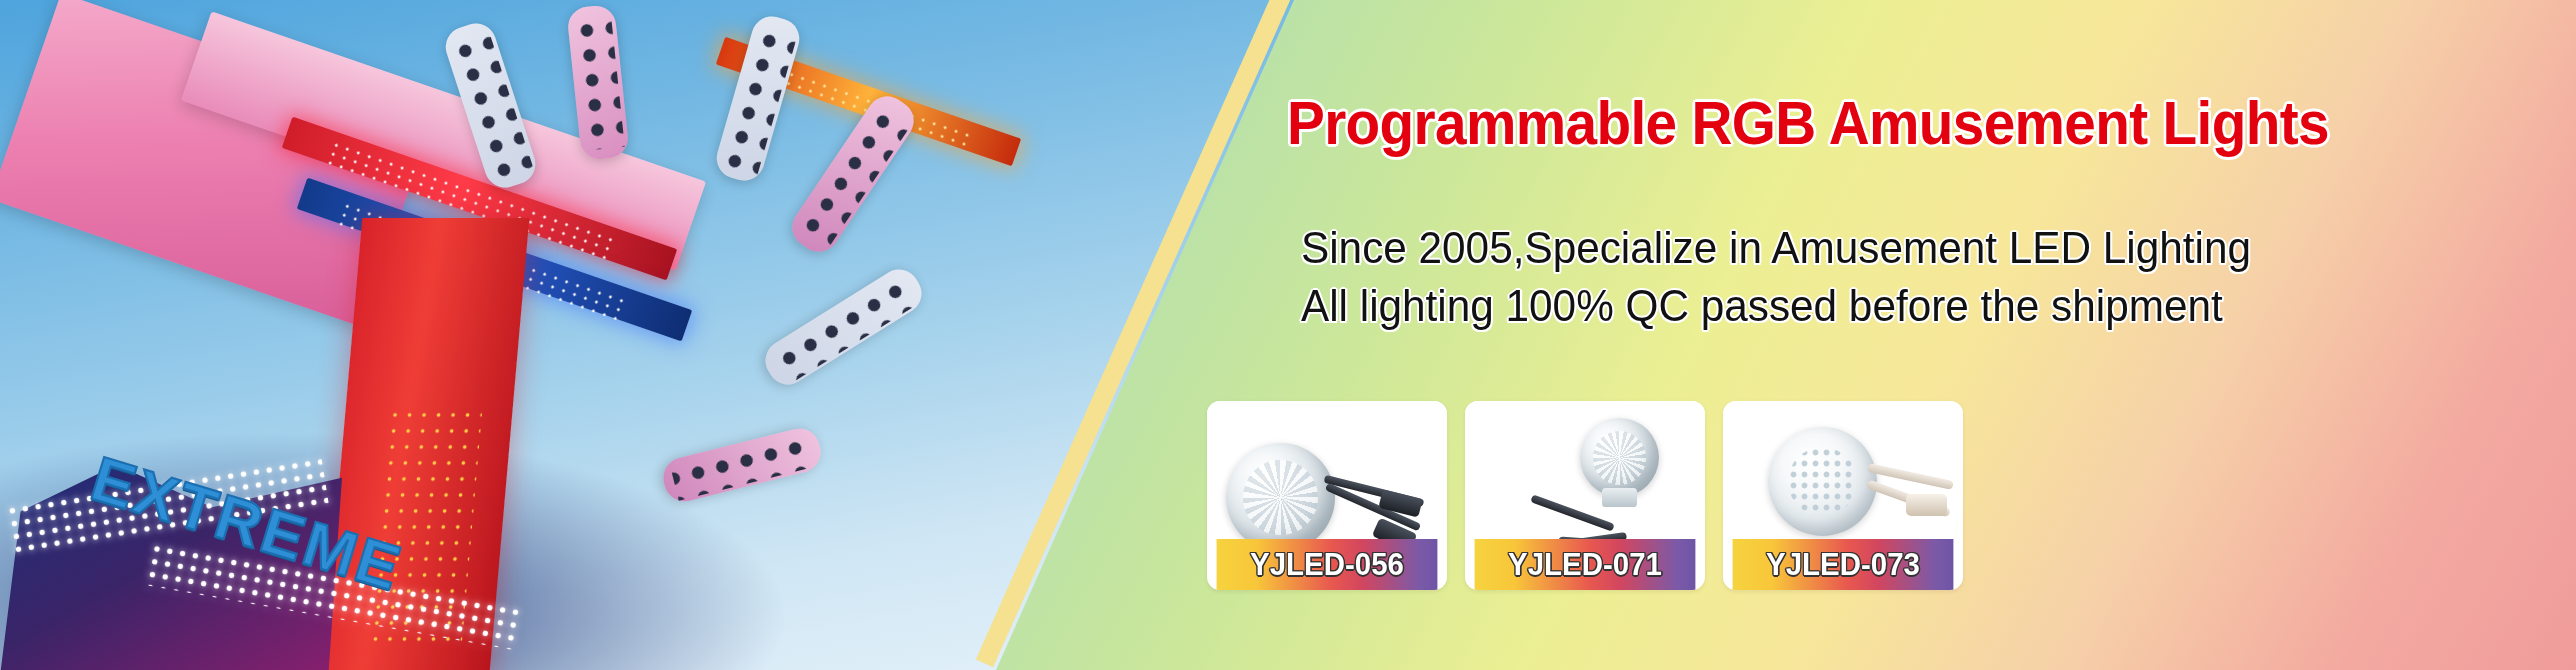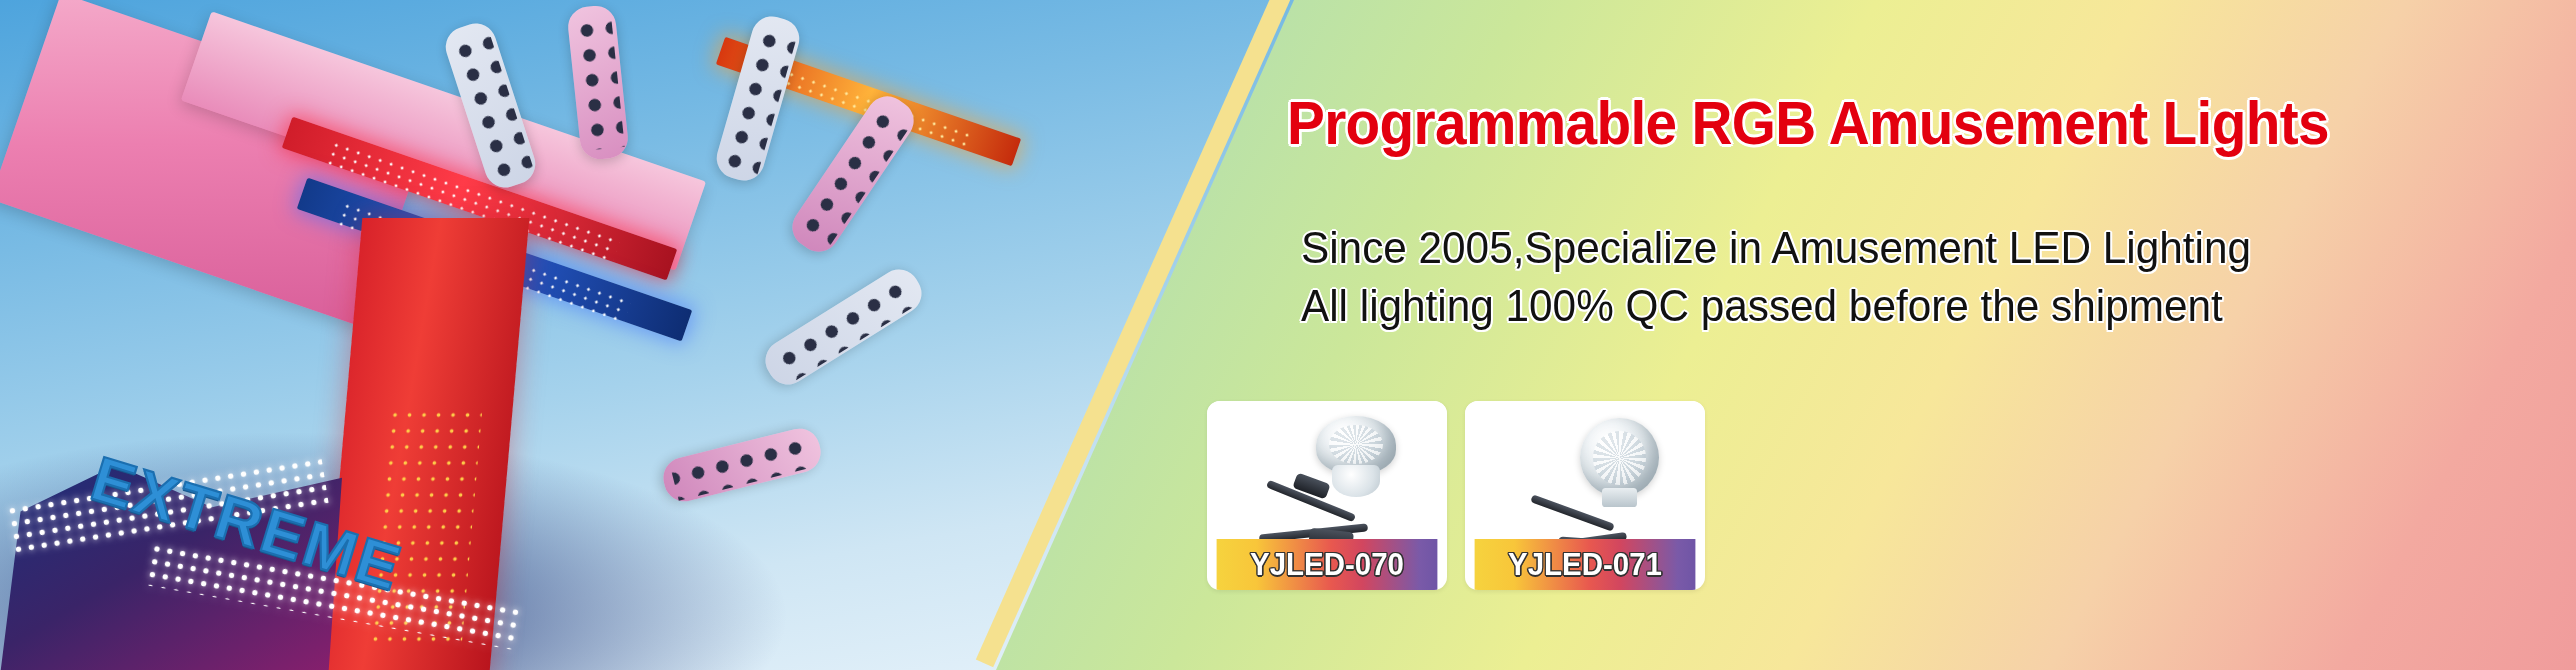--- a/index.html
+++ b/index.html
@@ -314,42 +314,50 @@
 
   <div class="content">
 
     <div class="headline">Programmable RGB Amusement Lights</div>
 
     <div class="sub sub1">Since 2005,Specialize in Amusement LED Lighting</div>
     <div class="sub sub2">All lighting 100% QC passed before the shipment</div>
 
     <div class="cards">
 
-
       <div class="card">
         <div class="card-img">
-          <div class="prod globe" style="left:109px;top:14.5px;width:80px;height:58px;border-radius:50% 50% 42% 42%;"></div>
-          <div class="prod" style="left:125px;top:64px;width:48px;height:32px;border-radius:5.8px 5.8px 50% 50%;background:radial-gradient(circle at 40% 30%,#fff,#dbe3e8 60%,#b9c5cc);"></div>
-          <div class="wire" style="left:57px;top:96px;width:94px;transform:rotate(22deg);"></div>
-          <div class="wire" style="left:52px;top:128px;width:109px;transform:rotate(-6deg);"></div>
-          <div class="plug" style="left:87px;top:77px;width:35px;height:16px;transform:rotate(20deg);"></div>
-          <div class="plug" style="left:102px;top:129px;width:44px;height:20.4px;transform:rotate(6deg);"></div>
+          <div class="prod globe" style="left:19px;top:42px;width:109px;height:109px;"></div>
+          <div class="wire" style="left:116px;top:86px;width:102px;transform:rotate(14deg);"></div>
+          <div class="wire" style="left:115px;top:102px;width:102px;transform:rotate(24deg);"></div>
+          <div class="plug" style="left:173px;top:93px;width:41px;height:19px;transform:rotate(14deg);"></div>
+          <div class="plug" style="left:167px;top:124px;width:41px;height:20.4px;transform:rotate(24deg);"></div>
         </div>
-        <div class="card-label">YJLED-070</div>
+        <div class="card-label">YJLED-056</div>
       </div>
+
 
       <div class="card">
         <div class="card-img">
           <div class="prod globe" style="left:115px;top:17.4px;width:79px;height:79px;"></div>
           <div class="prod" style="left:137px;top:87px;width:35px;height:19px;border-radius:3.6px;background:linear-gradient(180deg,#e9eef1,#b9c5cc);"></div>
           <div class="wire" style="left:64px;top:108px;width:87px;transform:rotate(20deg);"></div>
           <div class="wire" style="left:60px;top:138px;width:102px;transform:rotate(-8deg);"></div>
           <div class="plug" style="left:93px;top:137px;width:45px;height:20.4px;transform:rotate(4deg);"></div>
         </div>
         <div class="card-label">YJLED-071</div>
       </div>
 
+      <div class="card">
+        <div class="card-img">
+          <div class="prod disc" style="left:45px;top:26px;width:109px;height:109px;"></div>
+          <div class="clearwire" style="left:144px;top:71px;width:87px;transform:rotate(12deg);"></div>
+          <div class="clearwire" style="left:142px;top:93px;width:87px;transform:rotate(20deg);"></div>
+          <div class="prod" style="left:183px;top:93px;width:41px;height:22px;border-radius:5.1px;background:linear-gradient(180deg,#f7f1e8,#cfc2b0);"></div>
+        </div>
+        <div class="card-label">YJLED-073</div>
+      </div>
 
 
     </div>
   </div>
 </div>
 
 
 </body></html>

